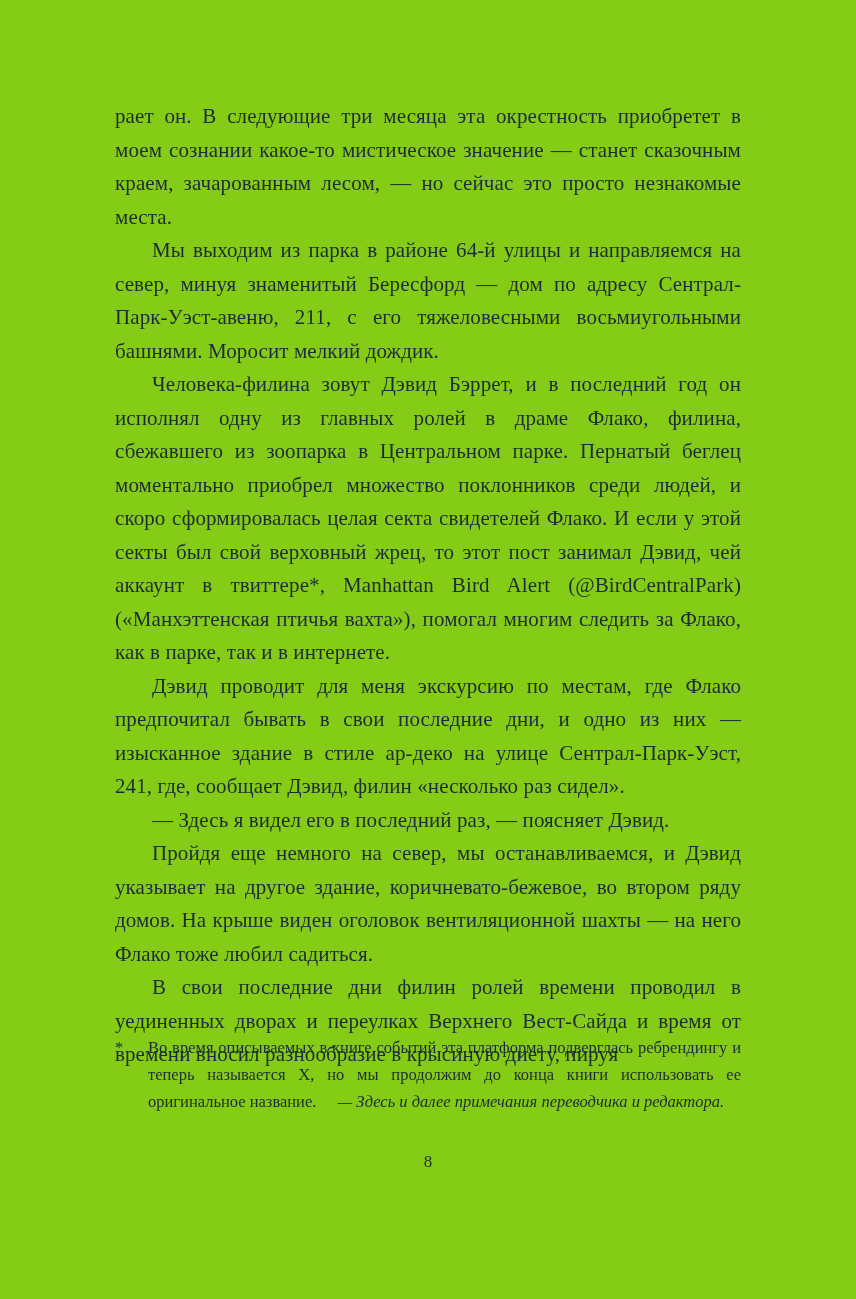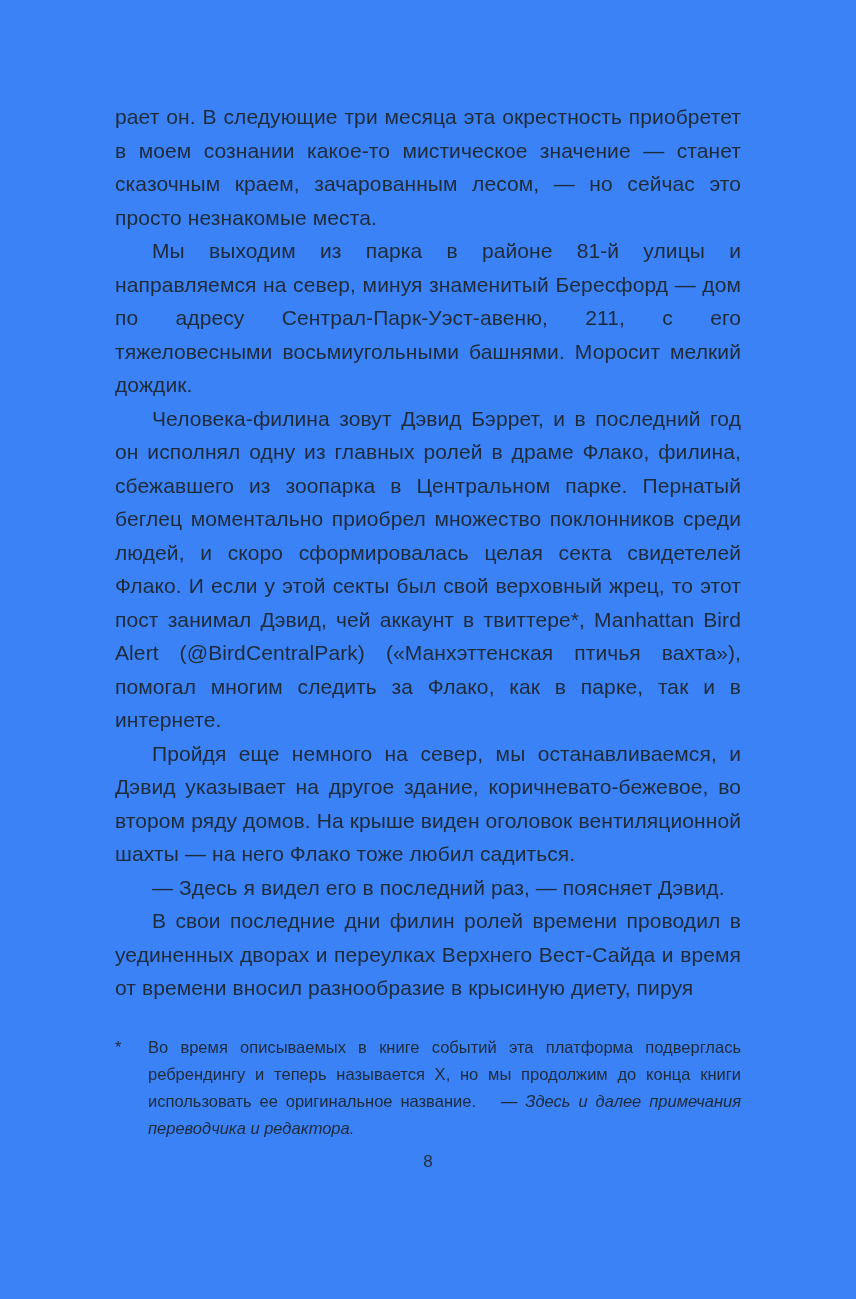--- a/index.html
+++ b/index.html
@@ -4,23 +4,23 @@
 <style>
   html, body {
     margin: 0;
     padding: 0;
     background: #ffffff;
   }
   .page {
     position: relative;
     width: 856px;
     height: 1299px;
-    background: #3b82f6;
+    background: #84cc16;
     overflow: hidden;
-    font-family: Liberation Sans, sans-serif;
+    font-family: Liberation Serif, serif;
     color: #1e2b3a;
   }
   .text-block {
     position: absolute;
     left: 115px;
     top: 100px;
     width: 626px;
   }
   .para {
     margin: 0;
@@ -65,24 +65,25 @@
     color: #222f3d;
   }
 </style>
 </head>
 <body>
 
 <div class="page">
 
   <div class="text-block">
     <p class="para no-indent">рает он. В следующие три месяца эта окрестность приобретет в моем сознании какое-то мистическое значение — станет сказочным краем, зачарованным лесом, — но сейчас это просто незнакомые места.</p>
-    <p class="para">Мы выходим из парка в районе 81-й улицы и направляемся на север, минуя знаменитый Бересфорд — дом по адресу Сентрал-Парк-Уэст-авеню, 211, с его тяжеловесными восьмиугольными башнями. Моросит мелкий дождик.</p>
+    <p class="para">Мы выходим из парка в районе 64-й улицы и направляемся на север, минуя знаменитый Бересфорд — дом по адресу Сентрал-Парк-Уэст-авеню, 211, с его тяжеловесными восьмиугольными башнями. Моросит мелкий дождик.</p>
     <p class="para">Человека-филина зовут Дэвид Бэррет, и в последний год он исполнял одну из главных ролей в драме Флако, филина, сбежавшего из зоопарка в Центральном парке. Пернатый беглец моментально приобрел множество поклонников среди людей, и скоро сформировалась целая секта свидетелей Флако. И если у этой секты был свой верховный жрец, то этот пост занимал Дэвид, чей аккаунт в твиттере*, Manhattan Bird Alert (@BirdCentralPark) («Манхэттенская птичья вахта»), помогал многим следить за Флако, как в парке, так и в интернете.</p>
+    <p class="para">Дэвид проводит для меня экскурсию по местам, где Флако предпочитал бывать в свои последние дни, и одно из них — изысканное здание в стиле ар-деко на улице Сентрал-Парк-Уэст, 241, где, сообщает Дэвид, филин «несколько раз сидел».</p>
+    <p class="para">— Здесь я видел его в последний раз, — поясняет Дэвид.</p>
     <p class="para">Пройдя еще немного на север, мы останавливаемся, и Дэвид указывает на другое здание, коричневато-бежевое, во втором ряду домов. На крыше виден оголовок вентиляционной шахты — на него Флако тоже любил садиться.</p>
-    <p class="para">— Здесь я видел его в последний раз, — поясняет Дэвид.</p>
     <p class="para">В свои последние дни филин ролей времени проводил в уединенных дворах и переулках Верхнего Вест-Сайда и время от времени вносил разнообразие в крысиную диету, пируя</p>
   </div>
 
   <div class="footnote">
     <span class="footnote-marker">*</span>
     <span class="footnote-body"><span>Во время описываемых в книге событий эта платформа подверглась ребрендингу и теперь называется X, но мы продолжим до конца книги использовать ее оригинальное название. </span><span class="footnote-italic">— Здесь и далее примечания переводчика и редактора.</span></span>
   </div>
 
   <div class="page-number">8</div>
 

